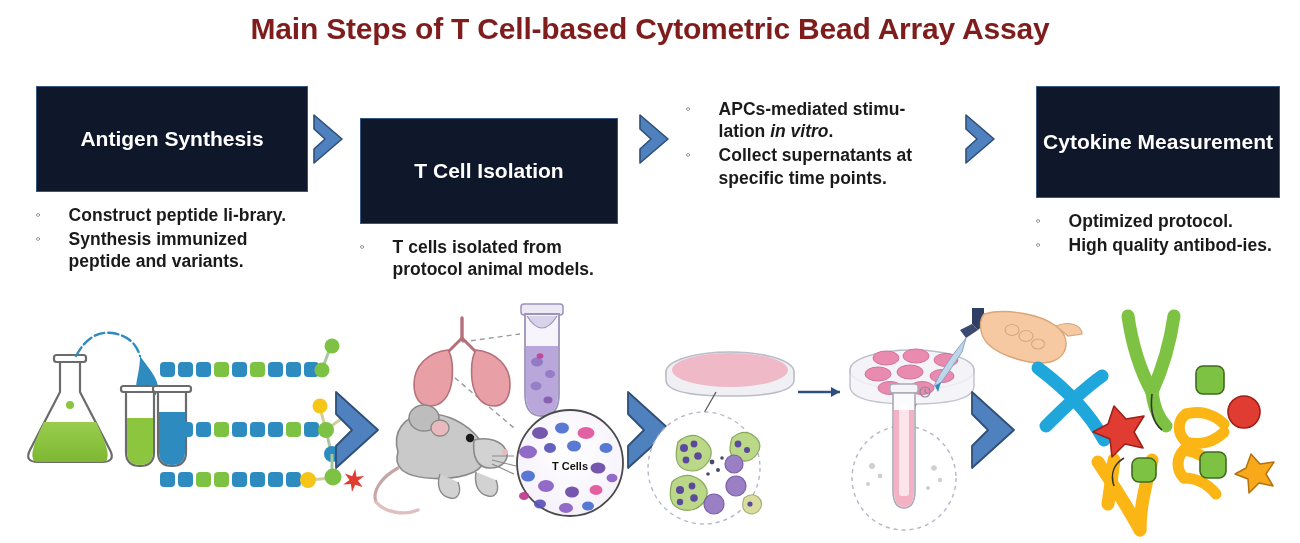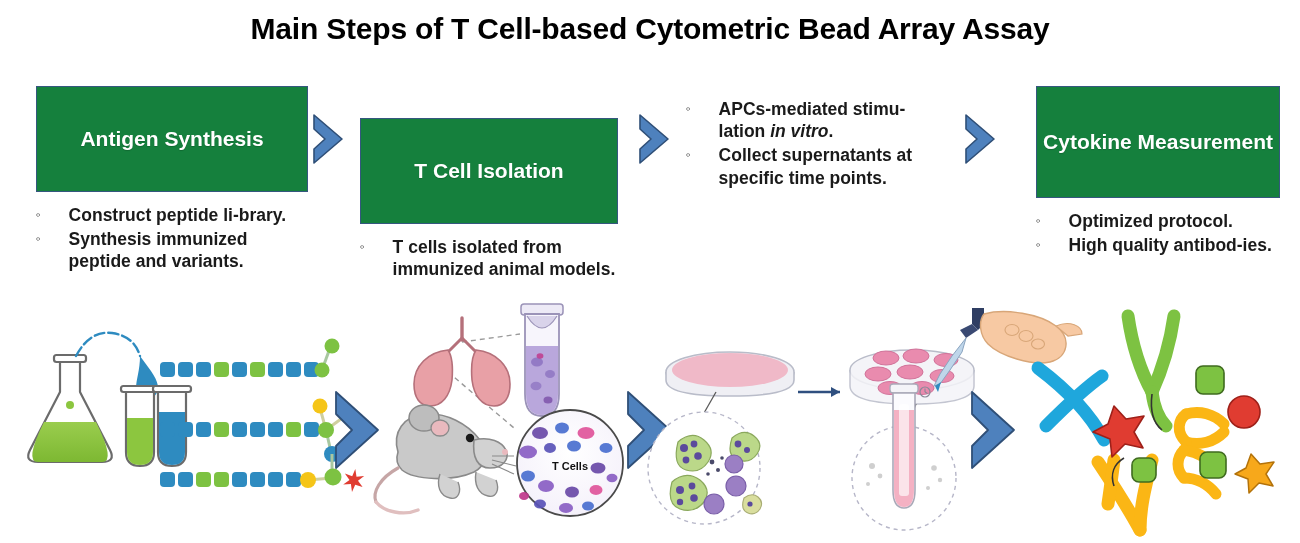--- a/index.html
+++ b/index.html
@@ -1,28 +1,28 @@
 <!DOCTYPE html>
 <html><head>
 <meta charset="utf-8">
 <style>
   html,body{margin:0;padding:0;background:#ffffff;}
   body{width:1300px;height:543px;position:relative;overflow:hidden;
        font-family:"Liberation Sans","DejaVu Sans",sans-serif;color:#1a1a1a;}
 
   #title{position:absolute;top:12px;left:0;width:1300px;text-align:center;
-         font-size:30px;font-weight:bold;letter-spacing:-0.2px;color:#000000;}
+         font-size:30px;font-weight:bold;letter-spacing:-0.2px;color:#7f1d1d;}
 
   .col{position:absolute;top:86px;}
   .c1{left:36px;width:272px;}
   .c2{left:360px;width:258px;}
   .c3{left:686px;width:258px;}
   .c4{left:1036px;width:244px;}
 
-  .stepbox{border:1.5px solid #35577f;background:#15803d;color:#fff;
+  .stepbox{border:1.5px solid #35577f;background:#0f172a;color:#fff;
            display:flex;align-items:center;justify-content:center;text-align:center;
            font-weight:bold;font-size:21px;line-height:1.12;box-sizing:border-box;
            text-shadow:0 1px 1px rgba(0,0,0,.18);}
   .h1box{height:106px;}
   .h2box{height:106px;margin-top:32px;}
   .h3box{height:112px;}
   .h4box{height:112px;}
 
   .bullets{margin-top:12px;font-size:17.5px;font-weight:bold;line-height:1.27;}
   .bullet{display:flex;margin-bottom:2px;}
@@ -55,21 +55,21 @@
       <span class="btxt">Synthesis immunized peptide and variants.</span>
     </div>
   </div>
 </div>
 
 <div class="col c2">
   <div class="stepbox h2box">T Cell Isolation</div>
   <div class="bullets">
     <div class="bullet">
       <span class="mark">◦</span>
-      <span class="btxt">T cells isolated from immunized animal models.</span>
+      <span class="btxt">T cells isolated from protocol animal models.</span>
     </div>
   </div>
 </div>
 
 <div class="col c3">
   <div class="bullets">
     <div class="bullet">
       <span class="mark">◦</span>
       <span class="btxt"><span>APCs-mediated stimu-lation </span><span class="it">in vitro</span><span>.</span></span>
     </div>

